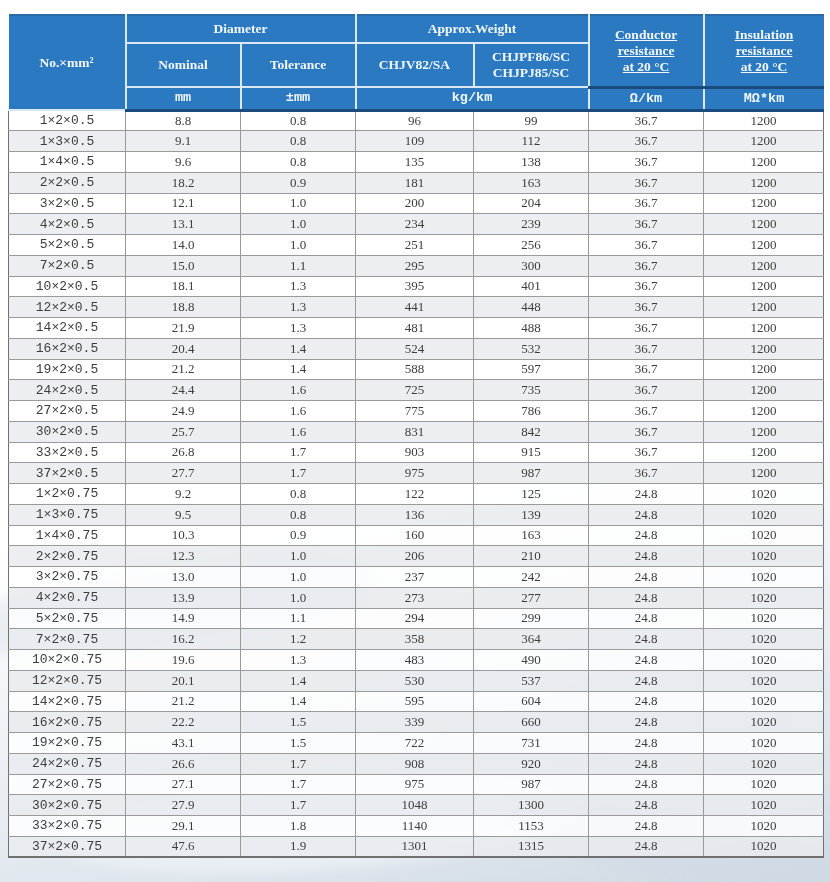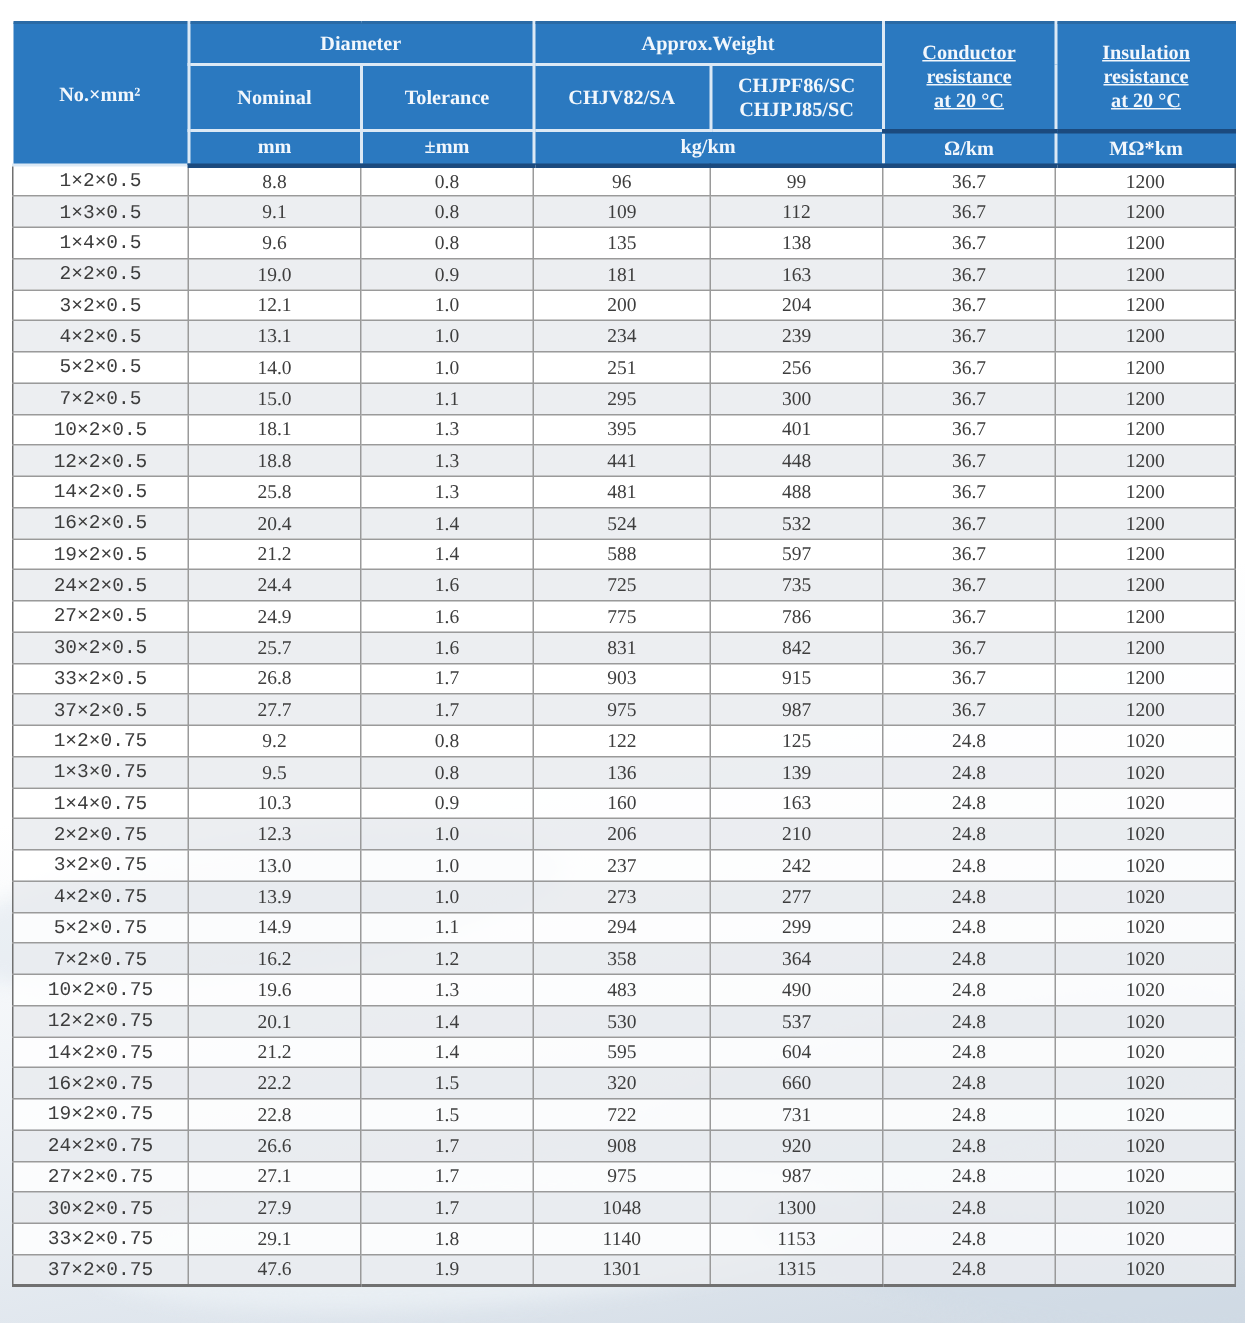--- a/index.html
+++ b/index.html
@@ -44,21 +44,21 @@
     font-weight: bold;
     font-size: 13.5px;
     text-align: center;
     vertical-align: middle;
     border: 2px solid var(--header-line);
     white-space: pre-line;
     line-height: 16px;
   }
   thead tr.h1 th { height: 28px; }
   thead tr.h2 th { height: 44px; }
-  thead tr.h3 th { height: 23px; }
+  thead tr.h3 th { height: 23px; font-family: Liberation Mono, monospace; }
   thead th.no-col { border-left: none; }
   thead tr.h1 th { border-top: 2px solid #2a6aa5; }
   thead th.last { border-right: none; }
   thead tr.h3 th { border-bottom: 3px solid var(--header-dark-border); }
   thead th.span-rows { border-bottom: 3px solid var(--header-dark-border); text-decoration: underline; }
 
   
   tbody td {
     height: 20.75px;
     font-size: 13px;
@@ -144,21 +144,21 @@
         <td>1×4×0.5</td>
         <td>9.6</td>
         <td>0.8</td>
         <td>135</td>
         <td>138</td>
         <td>36.7</td>
         <td>1200</td>
       </tr>
       <tr>
         <td>2×2×0.5</td>
-        <td>19.0</td>
+        <td>18.2</td>
         <td>0.9</td>
         <td>181</td>
         <td>163</td>
         <td>36.7</td>
         <td>1200</td>
       </tr>
       <tr>
         <td>3×2×0.5</td>
         <td>12.1</td>
         <td>1.0</td>
@@ -207,21 +207,21 @@
         <td>12×2×0.5</td>
         <td>18.8</td>
         <td>1.3</td>
         <td>441</td>
         <td>448</td>
         <td>36.7</td>
         <td>1200</td>
       </tr>
       <tr>
         <td>14×2×0.5</td>
-        <td>25.8</td>
+        <td>21.9</td>
         <td>1.3</td>
         <td>481</td>
         <td>488</td>
         <td>36.7</td>
         <td>1200</td>
       </tr>
       <tr>
         <td>16×2×0.5</td>
         <td>20.4</td>
         <td>1.4</td>
@@ -380,28 +380,28 @@
         <td>1.4</td>
         <td>595</td>
         <td>604</td>
         <td>24.8</td>
         <td>1020</td>
       </tr>
       <tr>
         <td>16×2×0.75</td>
         <td>22.2</td>
         <td>1.5</td>
-        <td>320</td>
+        <td>339</td>
         <td>660</td>
         <td>24.8</td>
         <td>1020</td>
       </tr>
       <tr>
         <td>19×2×0.75</td>
-        <td>22.8</td>
+        <td>43.1</td>
         <td>1.5</td>
         <td>722</td>
         <td>731</td>
         <td>24.8</td>
         <td>1020</td>
       </tr>
       <tr>
         <td>24×2×0.75</td>
         <td>26.6</td>
         <td>1.7</td>

